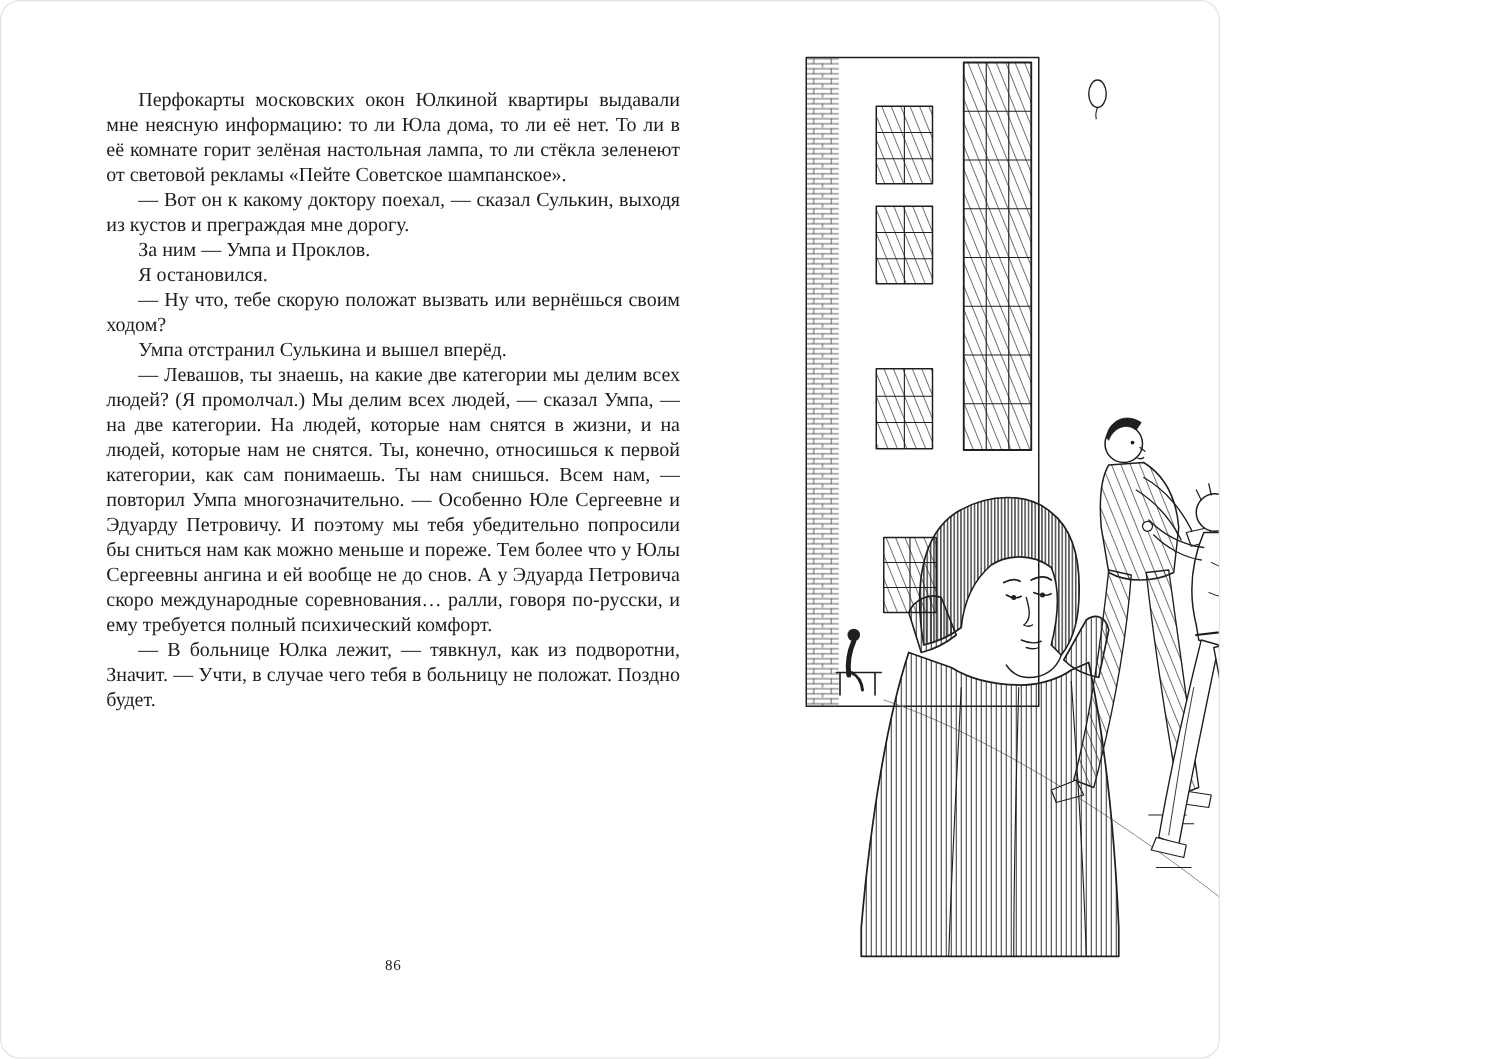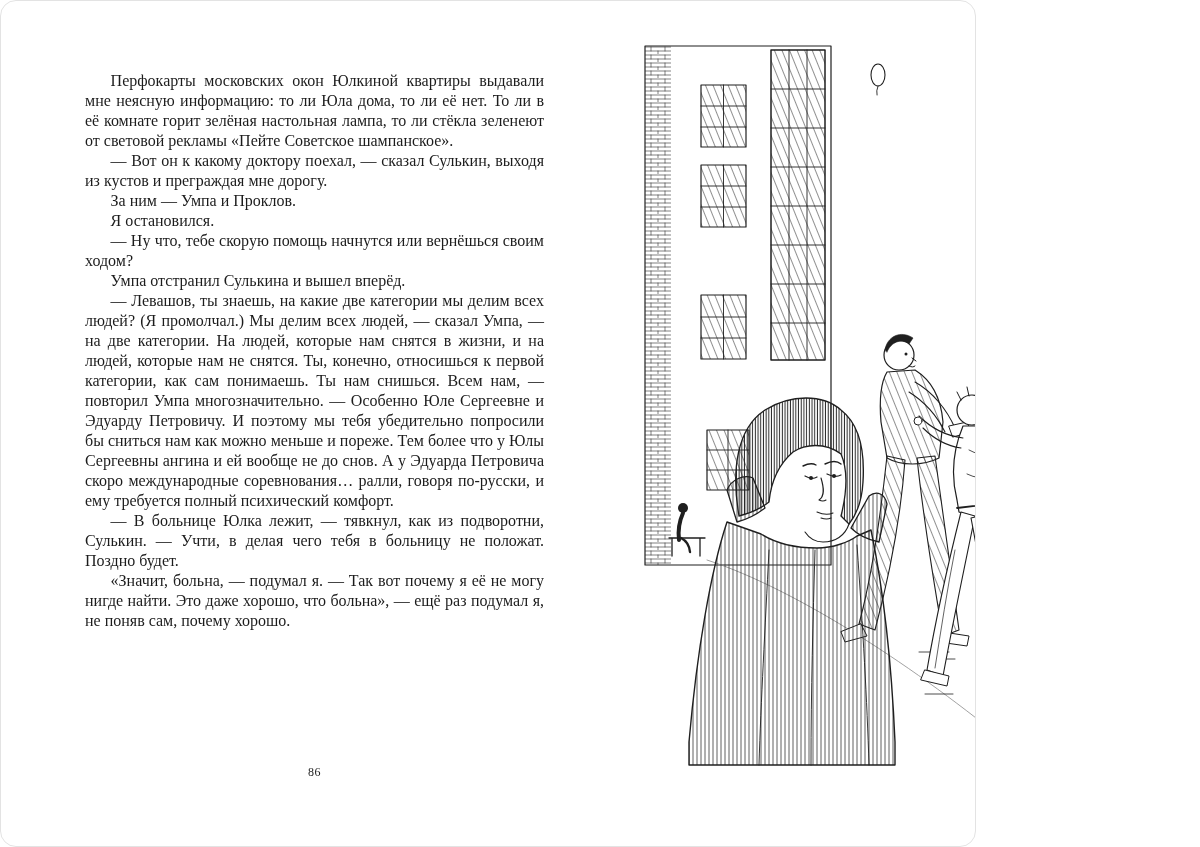--- a/index.html
+++ b/index.html
@@ -23,25 +23,24 @@
 </head>
 <body>
 
 <div class="sheet">
 
   <div class="text-col">
     <p>Перфокарты московских окон Юлкиной квартиры выдавали мне неясную информацию: то ли Юла дома, то ли её нет. То ли в её комнате горит зелёная настольная лампа, то ли стёкла зеленеют от световой рекламы «Пейте Советское шампанское».</p>
     <p>— Вот он к какому доктору поехал, — сказал Сулькин, выходя из кустов и преграждая мне дорогу.</p>
     <p>За ним — Умпа и Проклов.</p>
     <p>Я остановился.</p>
-    <p>— Ну что, тебе скорую помощь начнутся или вернёшься своим ходом?</p>
+    <p>— Ну что, тебе скорую положат вызвать или вернёшься своим ходом?</p>
     <p>Умпа отстранил Сулькина и вышел вперёд.</p>
     <p>— Левашов, ты знаешь, на какие две категории мы делим всех людей? (Я промолчал.) Мы делим всех людей, — сказал Умпа, — на две категории. На людей, которые нам снятся в жизни, и на людей, которые нам не снятся. Ты, конечно, относишься к первой категории, как сам понимаешь. Ты нам снишься. Всем нам, — повторил Умпа многозначительно. — Особенно Юле Сергеевне и Эдуарду Петровичу. И поэтому мы тебя убедительно попросили бы сниться нам как можно меньше и пореже. Тем более что у Юлы Сергеевны ангина и ей вообще не до снов. А у Эдуарда Петровича скоро международные соревнования… ралли, говоря по-русски, и ему требуется полный психический комфорт.</p>
-    <p>— В больнице Юлка лежит, — тявкнул, как из подворотни, Сулькин. — Учти, в делая чего тебя в больницу не положат. Поздно будет.</p>
-    <p>«Значит, больна, — подумал я. — Так вот почему я её не могу нигде найти. Это даже хорошо, что больна», — ещё раз подумал я, не поняв сам, почему хорошо.</p>
+    <p>— В больнице Юлка лежит, — тявкнул, как из подворотни, Значит. — Учти, в случае чего тебя в больницу не положат. Поздно будет.</p>
   </div>
 
   <div class="page-num">86</div>
 
   <div class="illus">
     <svg viewBox="0 0 560 760" fill="none" stroke-linecap="round" stroke-linejoin="round">
       <defs>
         <pattern id="vhatch" width="4" height="9" patternUnits="userSpaceOnUse">
           <path d="M2,0 V9" stroke="#2a2a2a" stroke-width="0.75"></path>
         </pattern>

